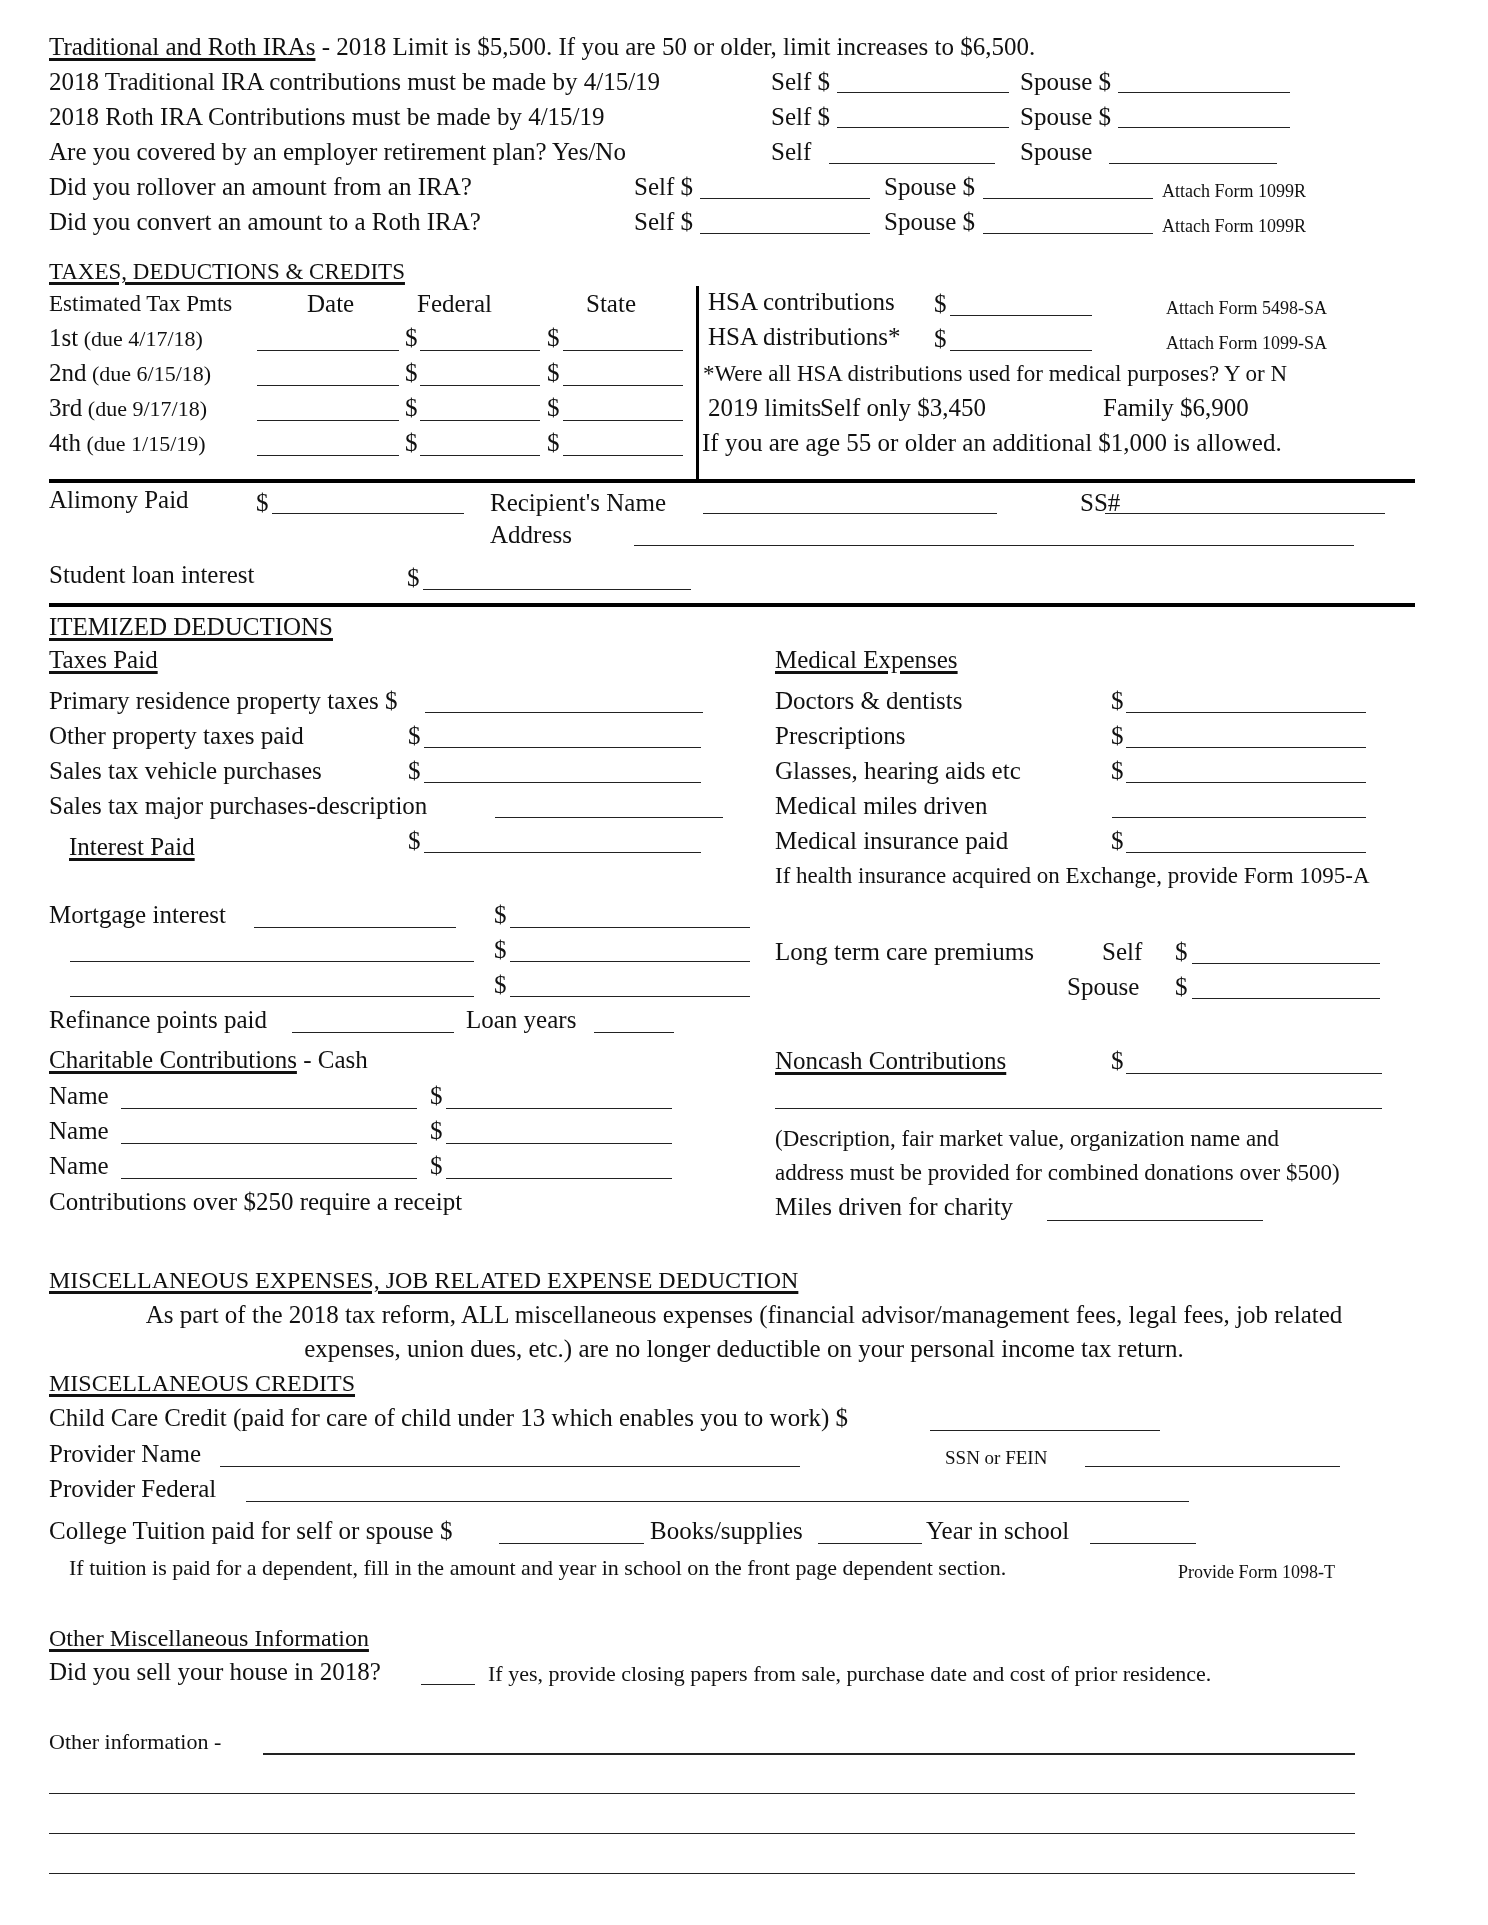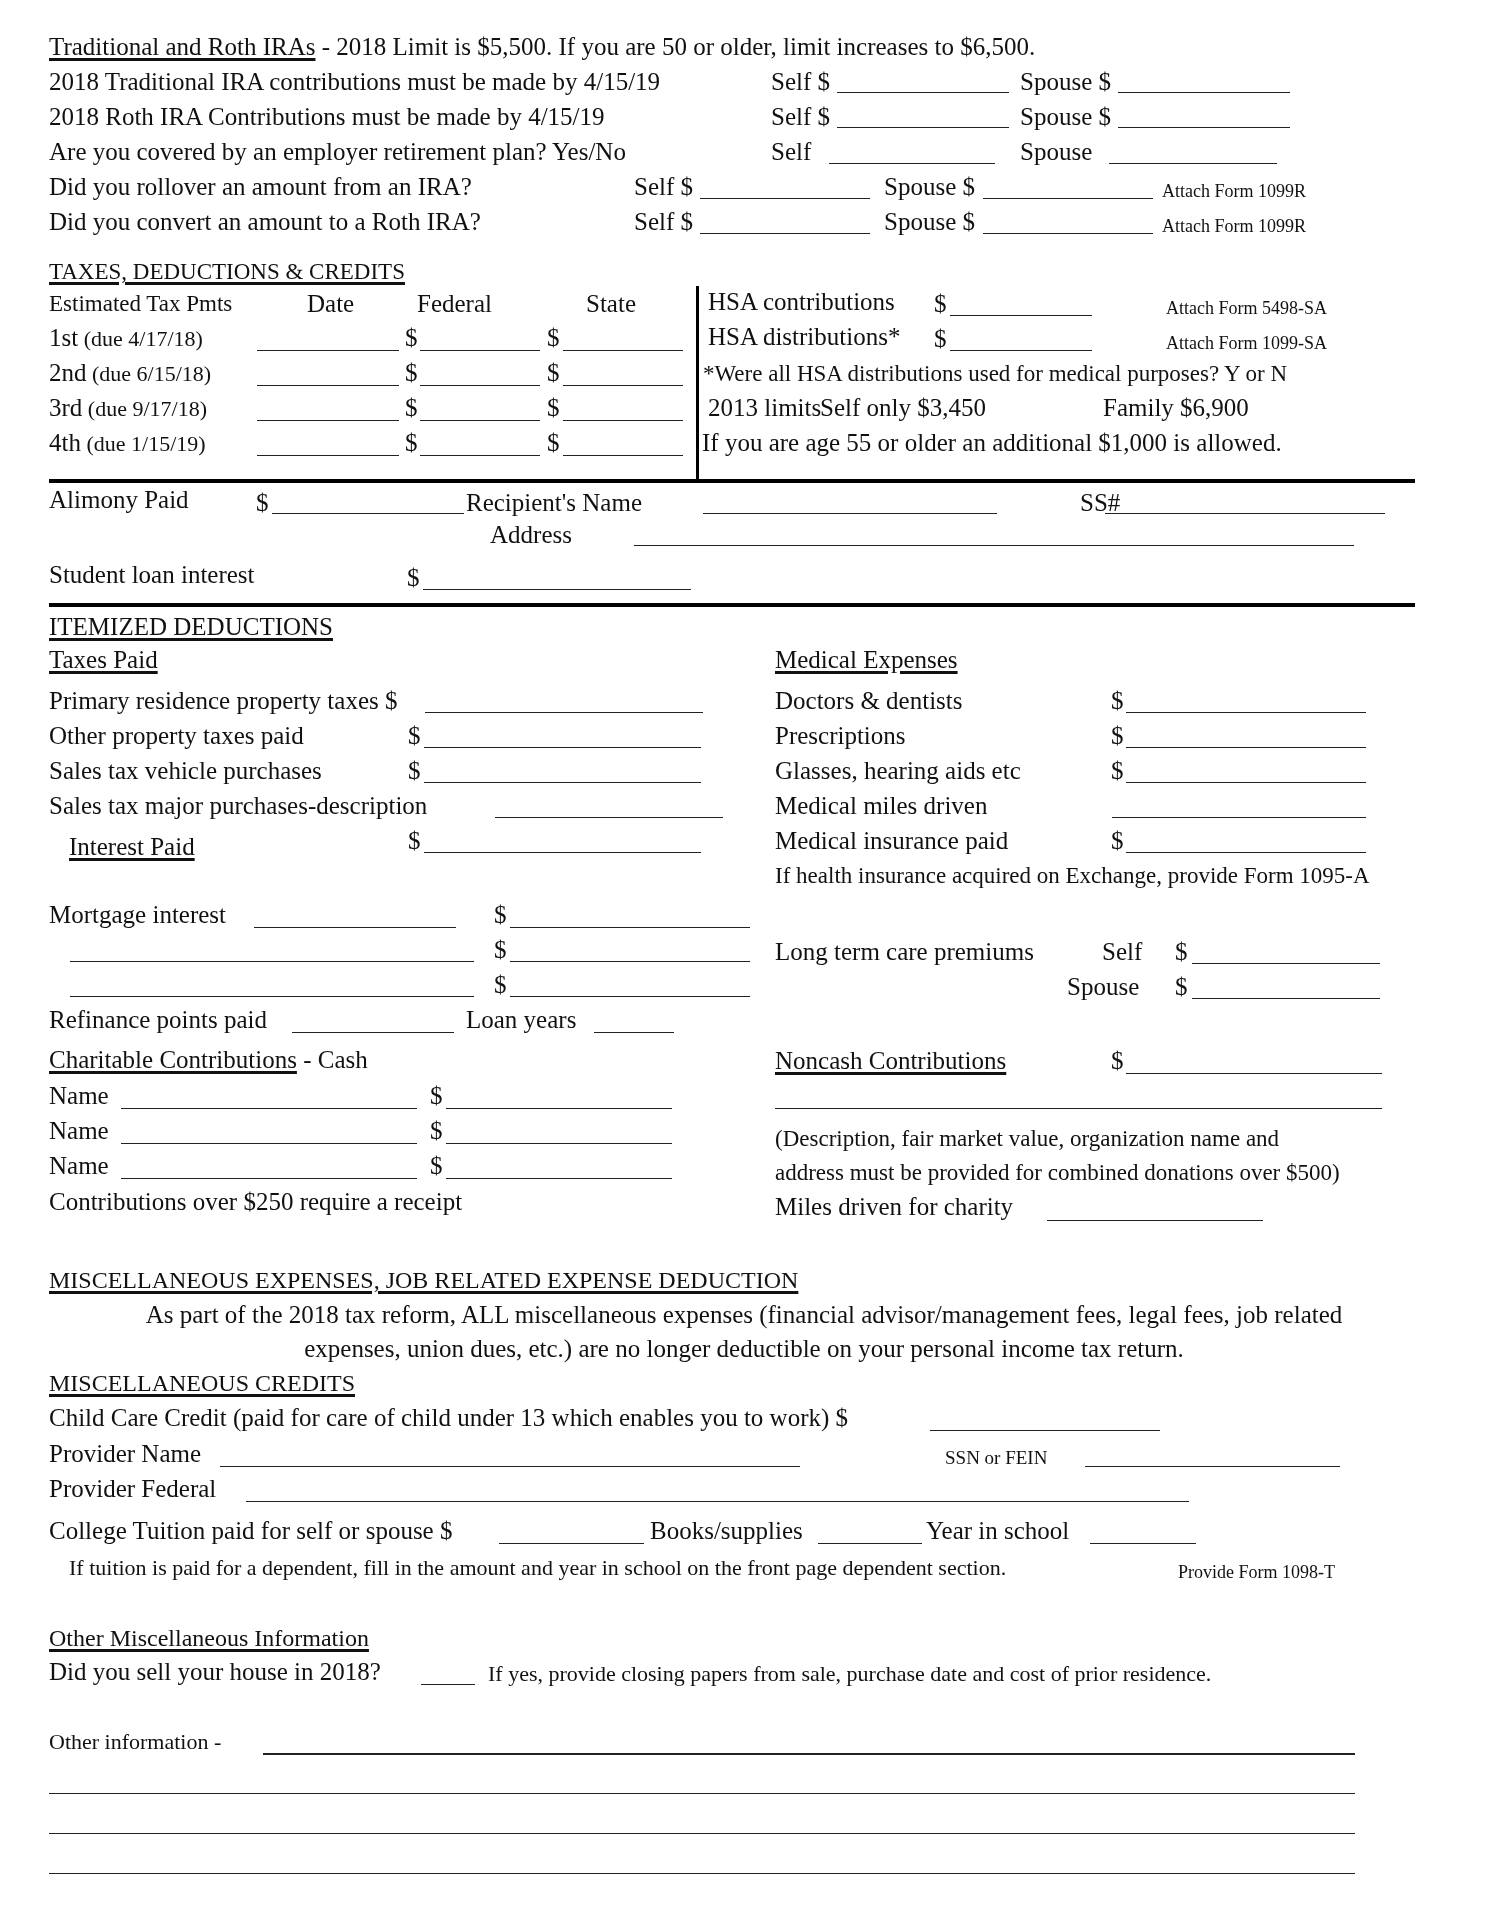--- a/index.html
+++ b/index.html
@@ -103,31 +103,31 @@
 <div class="t" style="left:934px;top:289px;">$</div>
 <div class="ln" style="left:950px;top:315px;width:142px;"></div>
 <div class="t xs" style="left:1166px;top:293px;">Attach Form 5498-SA</div>
 
 <div class="t b" style="left:708px;top:322px;">HSA distributions*</div>
 <div class="t" style="left:934px;top:324px;">$</div>
 <div class="ln" style="left:950px;top:350px;width:142px;"></div>
 <div class="t xs" style="left:1166px;top:328px;">Attach Form 1099-SA</div>
 
 <div class="t" style="left:703px;top:359px;font-size:23px;">*Were all HSA distributions used for medical purposes? Y or N</div>
-<div class="t" style="left:708px;top:393px;">2013 limits</div>
+<div class="t" style="left:708px;top:393px;">2019 limits</div>
 <div class="t" style="left:820px;top:393px;">Self only  $3,450</div>
 <div class="t" style="left:1103px;top:393px;">Family $6,900</div>
 <div class="t" style="left:702px;top:428px;">If you are age 55 or older an additional $1,000 is allowed.</div>
 
 <div class="hr" style="top:479px;"></div>
 
 <div class="t b" style="left:49px;top:485px;">Alimony Paid</div>
 <div class="t" style="left:256px;top:488px;">$</div>
 <div class="ln" style="left:272px;top:513px;width:192px;"></div>
-<div class="t" style="left:466px;top:488px;">Recipient's Name</div>
+<div class="t" style="left:490px;top:488px;">Recipient's Name</div>
 <div class="ln" style="left:703px;top:513px;width:294px;"></div>
 <div class="t" style="left:1033px;top:488px;margin-left:47px;">SS#</div>
 <div class="ln" style="left:1105px;top:513px;width:280px;"></div>
 <div class="t" style="left:490px;top:520px;">Address</div>
 <div class="ln" style="left:634px;top:545px;width:720px;"></div>
 
 <div class="t b" style="left:49px;top:560px;">Student loan interest</div>
 <div class="t" style="left:407px;top:563px;">$</div>
 <div class="ln" style="left:423px;top:589px;width:268px;"></div>
 

